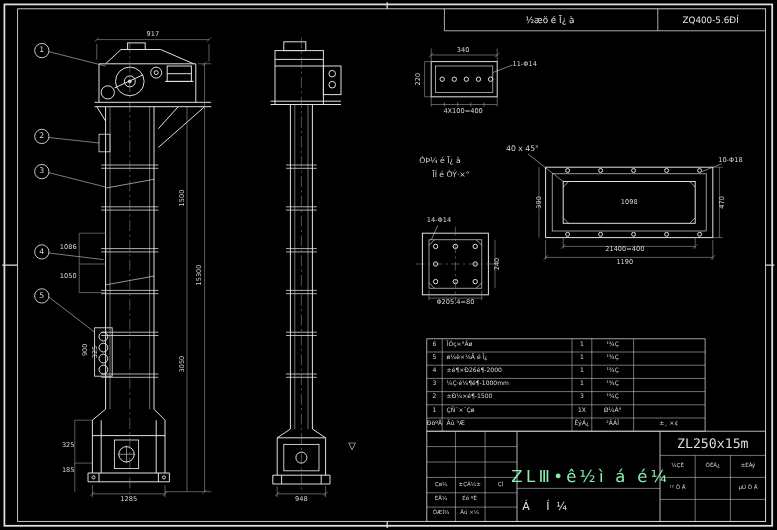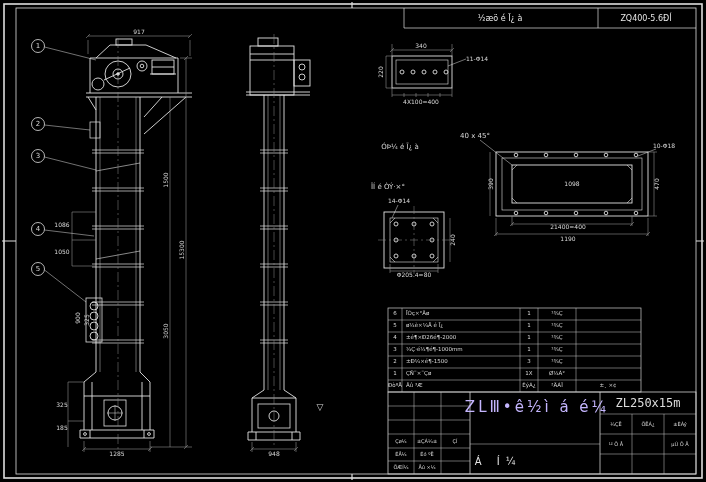--- a/index.html
+++ b/index.html
@@ -5,21 +5,21 @@
   html,body{margin:0;padding:0;background:#000;}
   #stage{position:relative;width:706px;height:482px;background:#000;overflow:hidden;
          font-family:"DejaVu Sans",sans-serif;}
   #stage svg{position:absolute;left:0;top:0;}
   .lbl{position:absolute;color:#d9d9d9;white-space:nowrap;line-height:1;
        font-family:"DejaVu Sans",sans-serif;}
   .boundtxt{position:absolute;color:#e6e6e6;white-space:nowrap;line-height:1;
        transform:translate(-50%,-50%);}
   .header-note{left:500px;top:19px;font-size:8px;}
   .header-model{left:646px;top:19px;font-size:8px;}
-  .title-main{left:537px;top:407px;font-size:15px;letter-spacing:3px;color:#c4b5fd;}
+  .title-main{left:537px;top:434px;font-size:15px;letter-spacing:3px;color:#86efac;}
   .drawing-code{left:648px;top:403px;font-size:12px;color:#dcdcdc;font-family:"DejaVu Sans Mono",monospace;}
   .title-sub{left:498px;top:462px;font-size:10px;letter-spacing:6px;}
 </style>
 </head>
 <body>
 
 <div id="stage">
 
 <svg width="706" height="482" viewBox="0 0 706 482">
 
@@ -209,21 +209,21 @@
       <span class="lbl" style="left: 38px; top: 124px; font-size: 7px; transform: translate(-50%, -50%);">2</span>
       <span class="lbl" style="left: 38px; top: 156px; font-size: 7px; transform: translate(-50%, -50%);">3</span>
       <span class="lbl" style="left: 38px; top: 229px; font-size: 7px; transform: translate(-50%, -50%);">4</span>
       <span class="lbl" style="left: 38px; top: 269px; font-size: 7px; transform: translate(-50%, -50%);">5</span>
       <span class="lbl" style="left: 320px; top: 407px; font-size: 9px; transform: translate(-50%, -50%);">▽</span>
       <span class="lbl" style="left: 421px; top: 46px; font-size: 6px; transform: translate(-50%, -50%);">340</span>
       <span class="lbl" style="left: 477px; top: 59px; font-size: 6px; transform: translate(-50%, -50%);">11-Φ14</span>
       <span class="lbl" style="left: 421px; top: 102px; font-size: 6px; transform: translate(-50%, -50%);">4X100=400</span>
       <span class="lbl" style="left: 381px; top: 72px; font-size: 6px; transform: translate(-50%, -50%) rotate(-90deg);">220</span>
       <span class="lbl" style="left: 400px; top: 147px; font-size: 7px; transform: translate(-50%, -50%); text-align: right;">ÓÞ¼ é Ī¿ à</span>
-      <span class="lbl" style="left: 388px; top: 159px; font-size: 7px; transform: translate(-50%, -50%); margin-top: 28px;">ĪÍ é ÒÝ·×°</span>
+      <span class="lbl" style="left: 410px; top: 159px; font-size: 7px; transform: translate(-50%, -50%);">ĪÍ é ÒÝ·×°</span>
       <span class="lbl" style="left: 475px; top: 136px; font-size: 7px; transform: translate(-50%, -50%);">40 x 45°</span>
       <span class="lbl" style="left: 664px; top: 146px; font-size: 6px; transform: translate(-50%, -50%);">10-Φ18</span>
       <span class="lbl" style="left: 572px; top: 184px; font-size: 6px; transform: translate(-50%, -50%);">1098</span>
       <span class="lbl" style="left: 568px; top: 227px; font-size: 6px; transform: translate(-50%, -50%);">21400=400</span>
       <span class="lbl" style="left: 568px; top: 239px; font-size: 6px; transform: translate(-50%, -50%);">1190</span>
       <span class="lbl" style="left: 657px; top: 184px; font-size: 6px; transform: translate(-50%, -50%) rotate(-90deg);">470</span>
       <span class="lbl" style="left: 491px; top: 184px; font-size: 6px; transform: translate(-50%, -50%) rotate(-90deg);">390</span>
       <span class="lbl" style="left: 399px; top: 201px; font-size: 6px; transform: translate(-50%, -50%);">14-Φ14</span>
       <span class="lbl" style="left: 414px; top: 275px; font-size: 6px; transform: translate(-50%, -50%);">Φ205.4=80</span>
       <span class="lbl" style="left: 453px; top: 240px; font-size: 6px; transform: translate(-50%, -50%) rotate(-90deg);">240</span>

